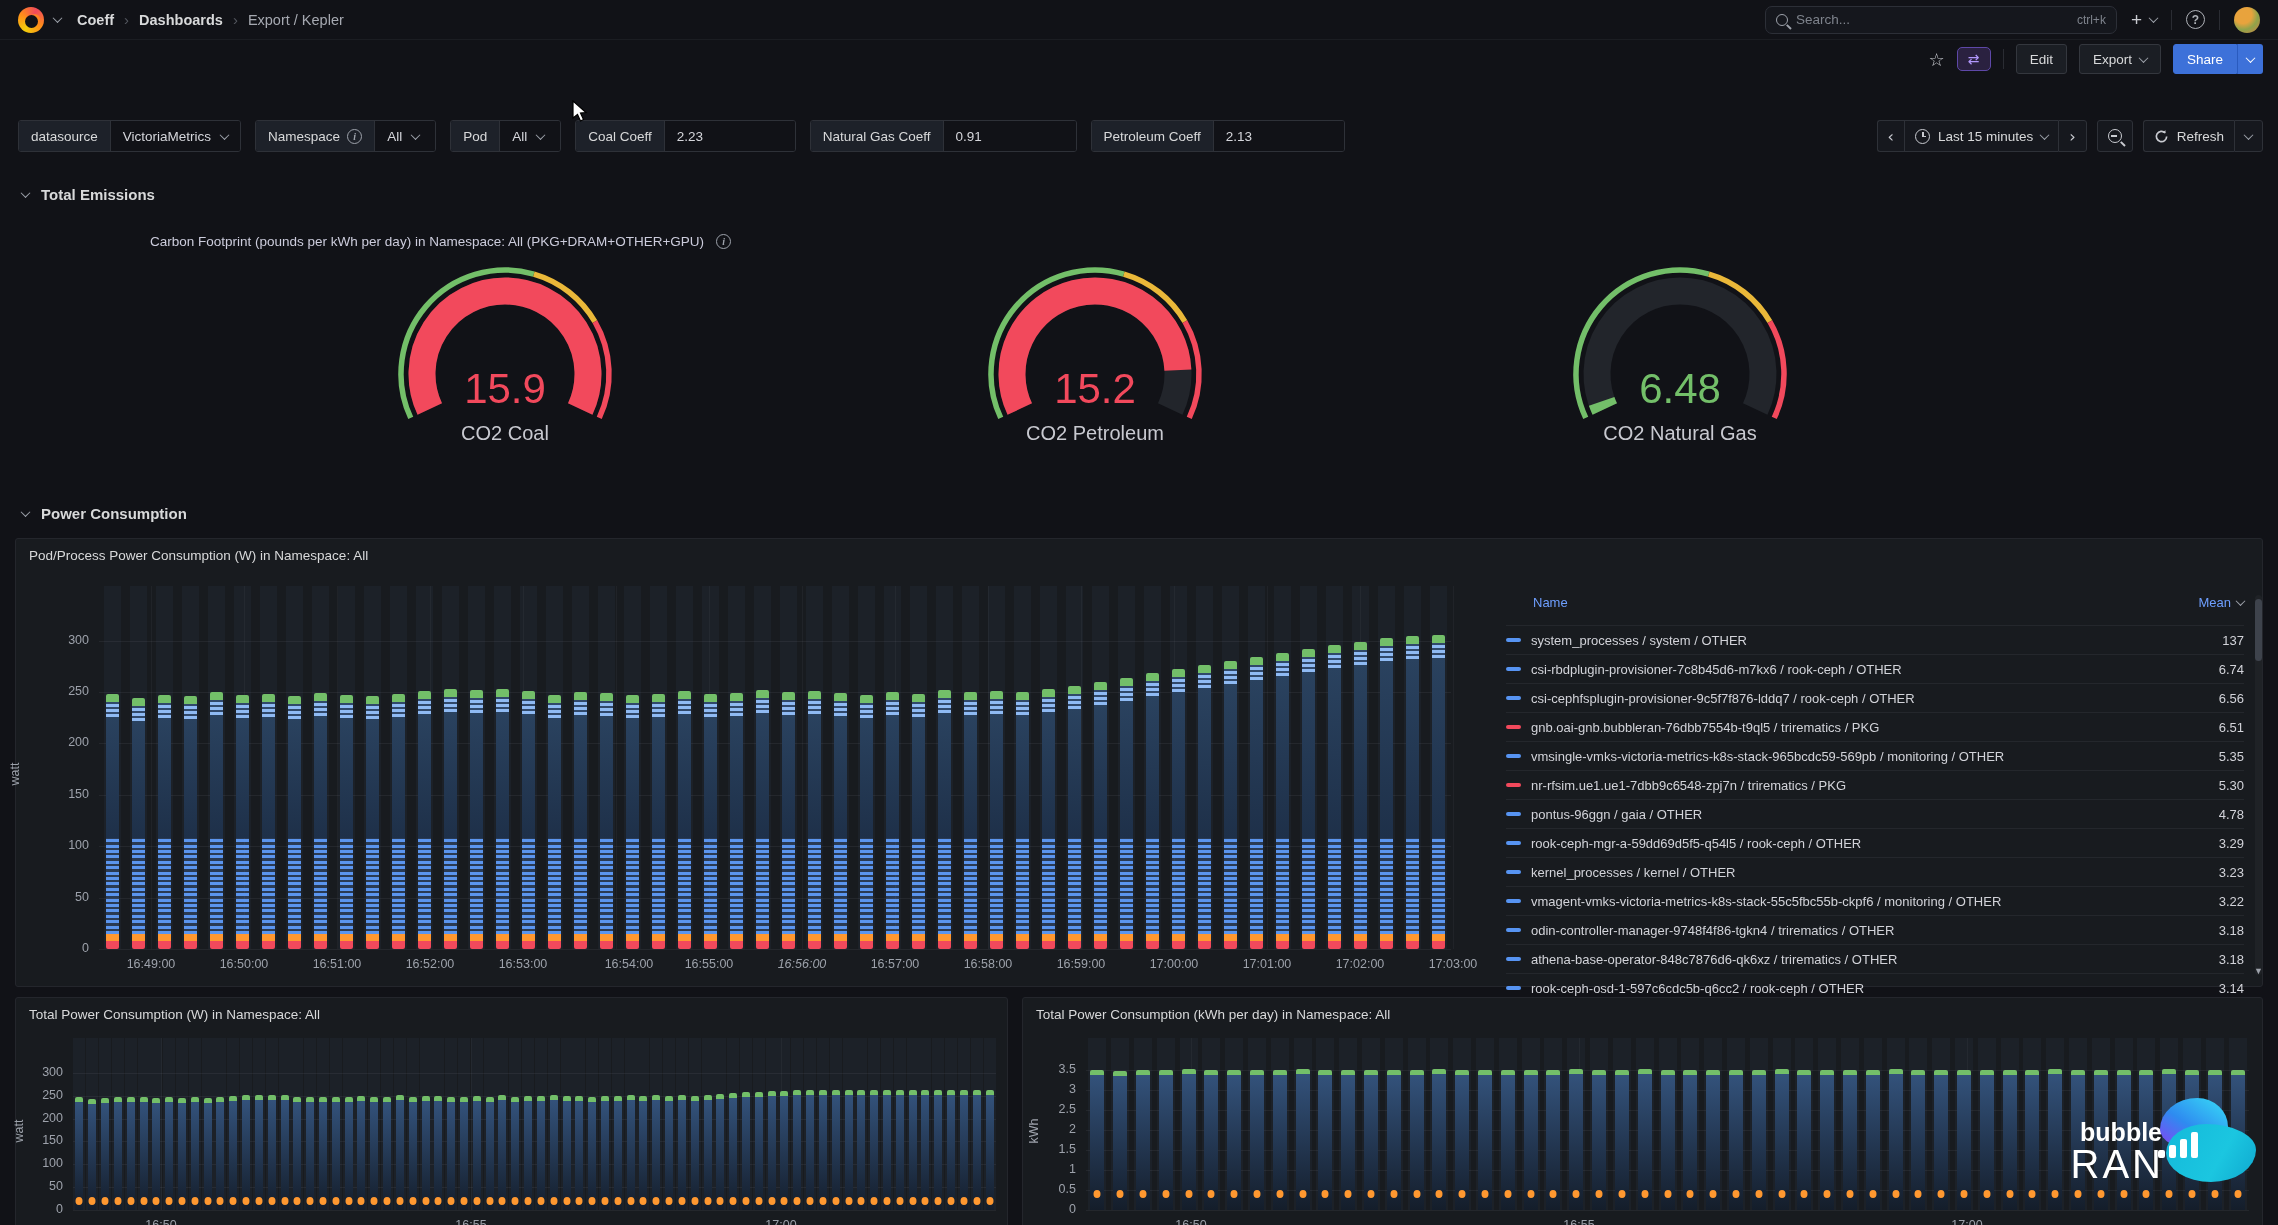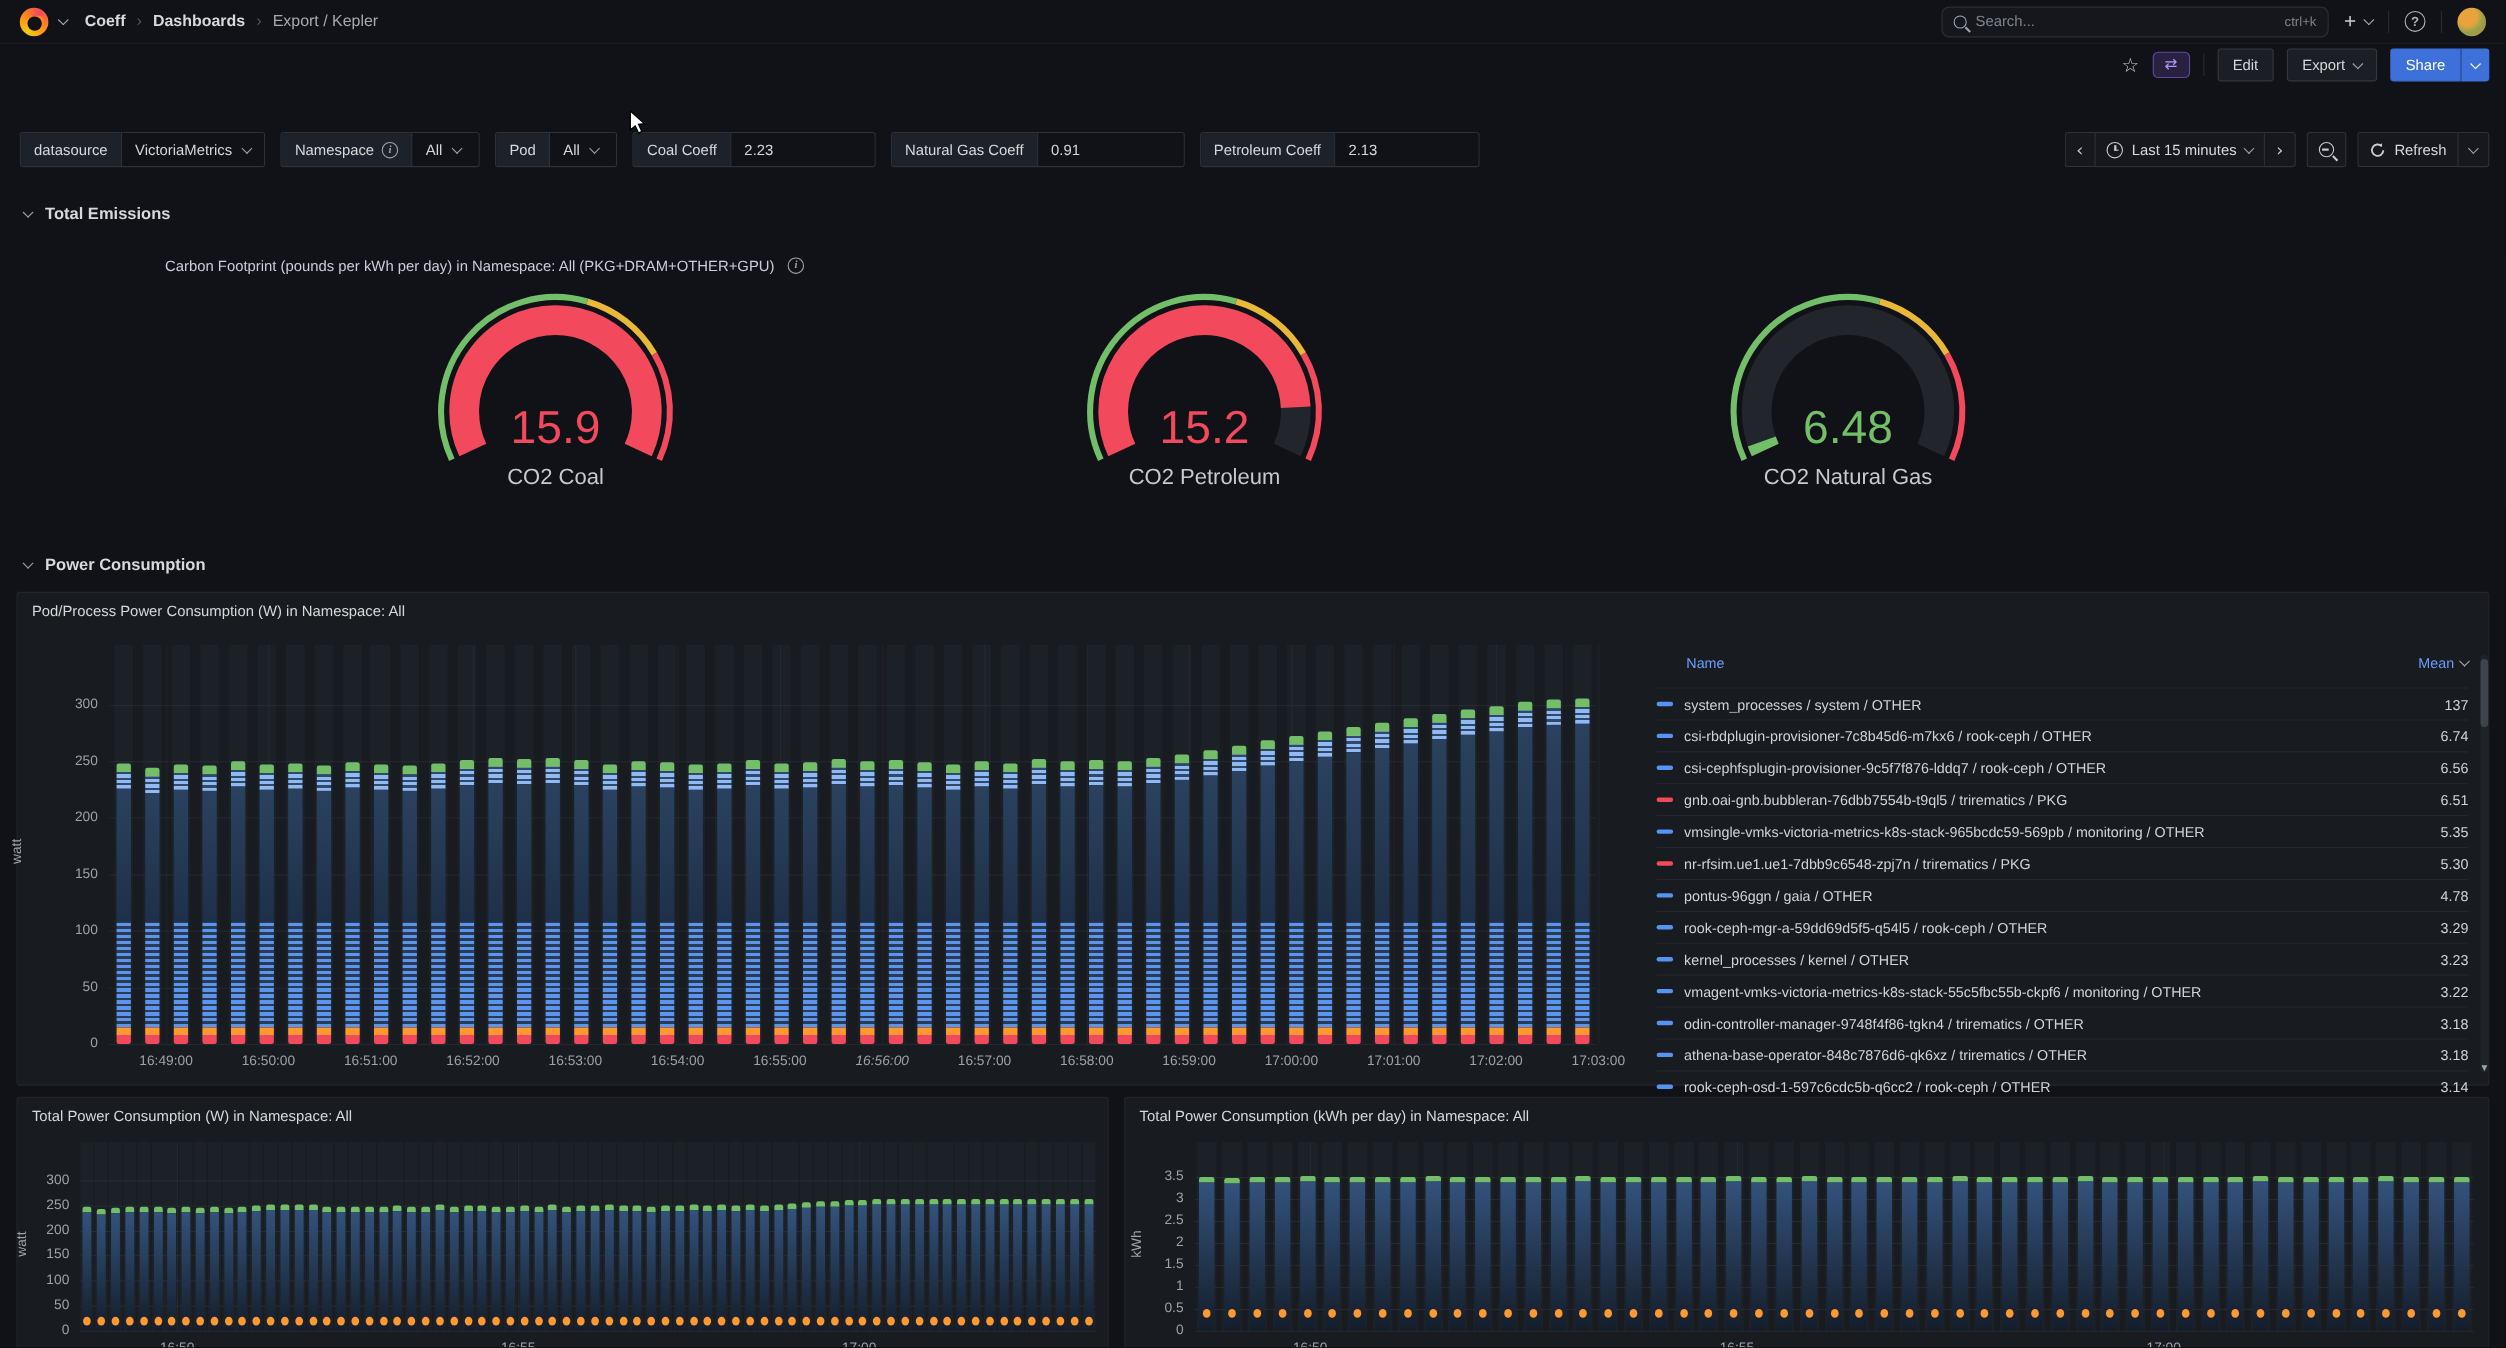--- a/index.html
+++ b/index.html
@@ -309,21 +309,21 @@
         <div class="xtick" style="left: 52px; top: 371px;">16:49:00</div>
         <div class="gridv" style="left: 145px; top: 0px; height: 363px;"></div>
         <div class="xtick" style="left: 145px; top: 371px;">16:50:00</div>
         <div class="gridv" style="left: 238px; top: 0px; height: 363px;"></div>
         <div class="xtick" style="left: 238px; top: 371px;">16:51:00</div>
         <div class="gridv" style="left: 331px; top: 0px; height: 363px;"></div>
         <div class="xtick" style="left: 331px; top: 371px;">16:52:00</div>
         <div class="gridv" style="left: 424px; top: 0px; height: 363px;"></div>
         <div class="xtick" style="left: 424px; top: 371px;">16:53:00</div>
         <div class="gridv" style="left: 517px; top: 0px; height: 363px;"></div>
-        <div class="xtick" style="left: 517px; top: 371px;">16:54:00</div>
+        <div class="xtick" style="left: 530px; top: 371px;">16:54:00</div>
         <div class="gridv" style="left: 610px; top: 0px; height: 363px;"></div>
         <div class="xtick" style="left: 610px; top: 371px;">16:55:00</div>
         <div class="gridv" style="left: 703px; top: 0px; height: 363px;"></div>
         <div class="xtick" style="left: 703px; top: 371px; font-style: italic;">16:56:00</div>
         <div class="gridv" style="left: 796px; top: 0px; height: 363px;"></div>
         <div class="xtick" style="left: 796px; top: 371px;">16:57:00</div>
         <div class="gridv" style="left: 889px; top: 0px; height: 363px;"></div>
         <div class="xtick" style="left: 889px; top: 371px;">16:58:00</div>
         <div class="gridv" style="left: 982px; top: 0px; height: 363px;"></div>
         <div class="xtick" style="left: 982px; top: 371px;">16:59:00</div>
@@ -1671,19 +1671,31 @@
           <div class="odot" style="bottom:12px"></div>
         </div>
         <div class="barstripe" style="left: 1142.6px; width: 18px; top: 0px; height: 172px;"></div>
         <div class="bar" style="left: 1144.6px; bottom: 0px; width: 14px; height: 140px;">
           <div class="cap"></div>
           <div class="body2"></div>
           <div class="odot" style="bottom:12px"></div>
         </div>
       </div>
 
+    <div id="wm" style="right:0px; top:100px; width:330px; height:90px;">
+      <span class="l1">bubble</span>
+      <span class="l2">RAN</span>
+      <div class="blob1"></div>
+      <div class="blob2"></div>
+      <div class="wbars">
+        <div style="height:8px"></div>
+          <div style="height:13px"></div>
+          <div style="height:19px"></div>
+          <div style="height:26px"></div>
+      </div>
+    </div>
   </div>
 
   <svg id="cursor" width="18" height="24" viewBox="0 0 18 24">
     <path d="M1 1 L1 18 L5.5 14.5 L8.5 21 L11.5 19.5 L8.5 13 L14 12.5 Z" fill="#fff" stroke="#000" stroke-width="1.2"></path>
   </svg>
 
 </div>
 
 </body></html>

